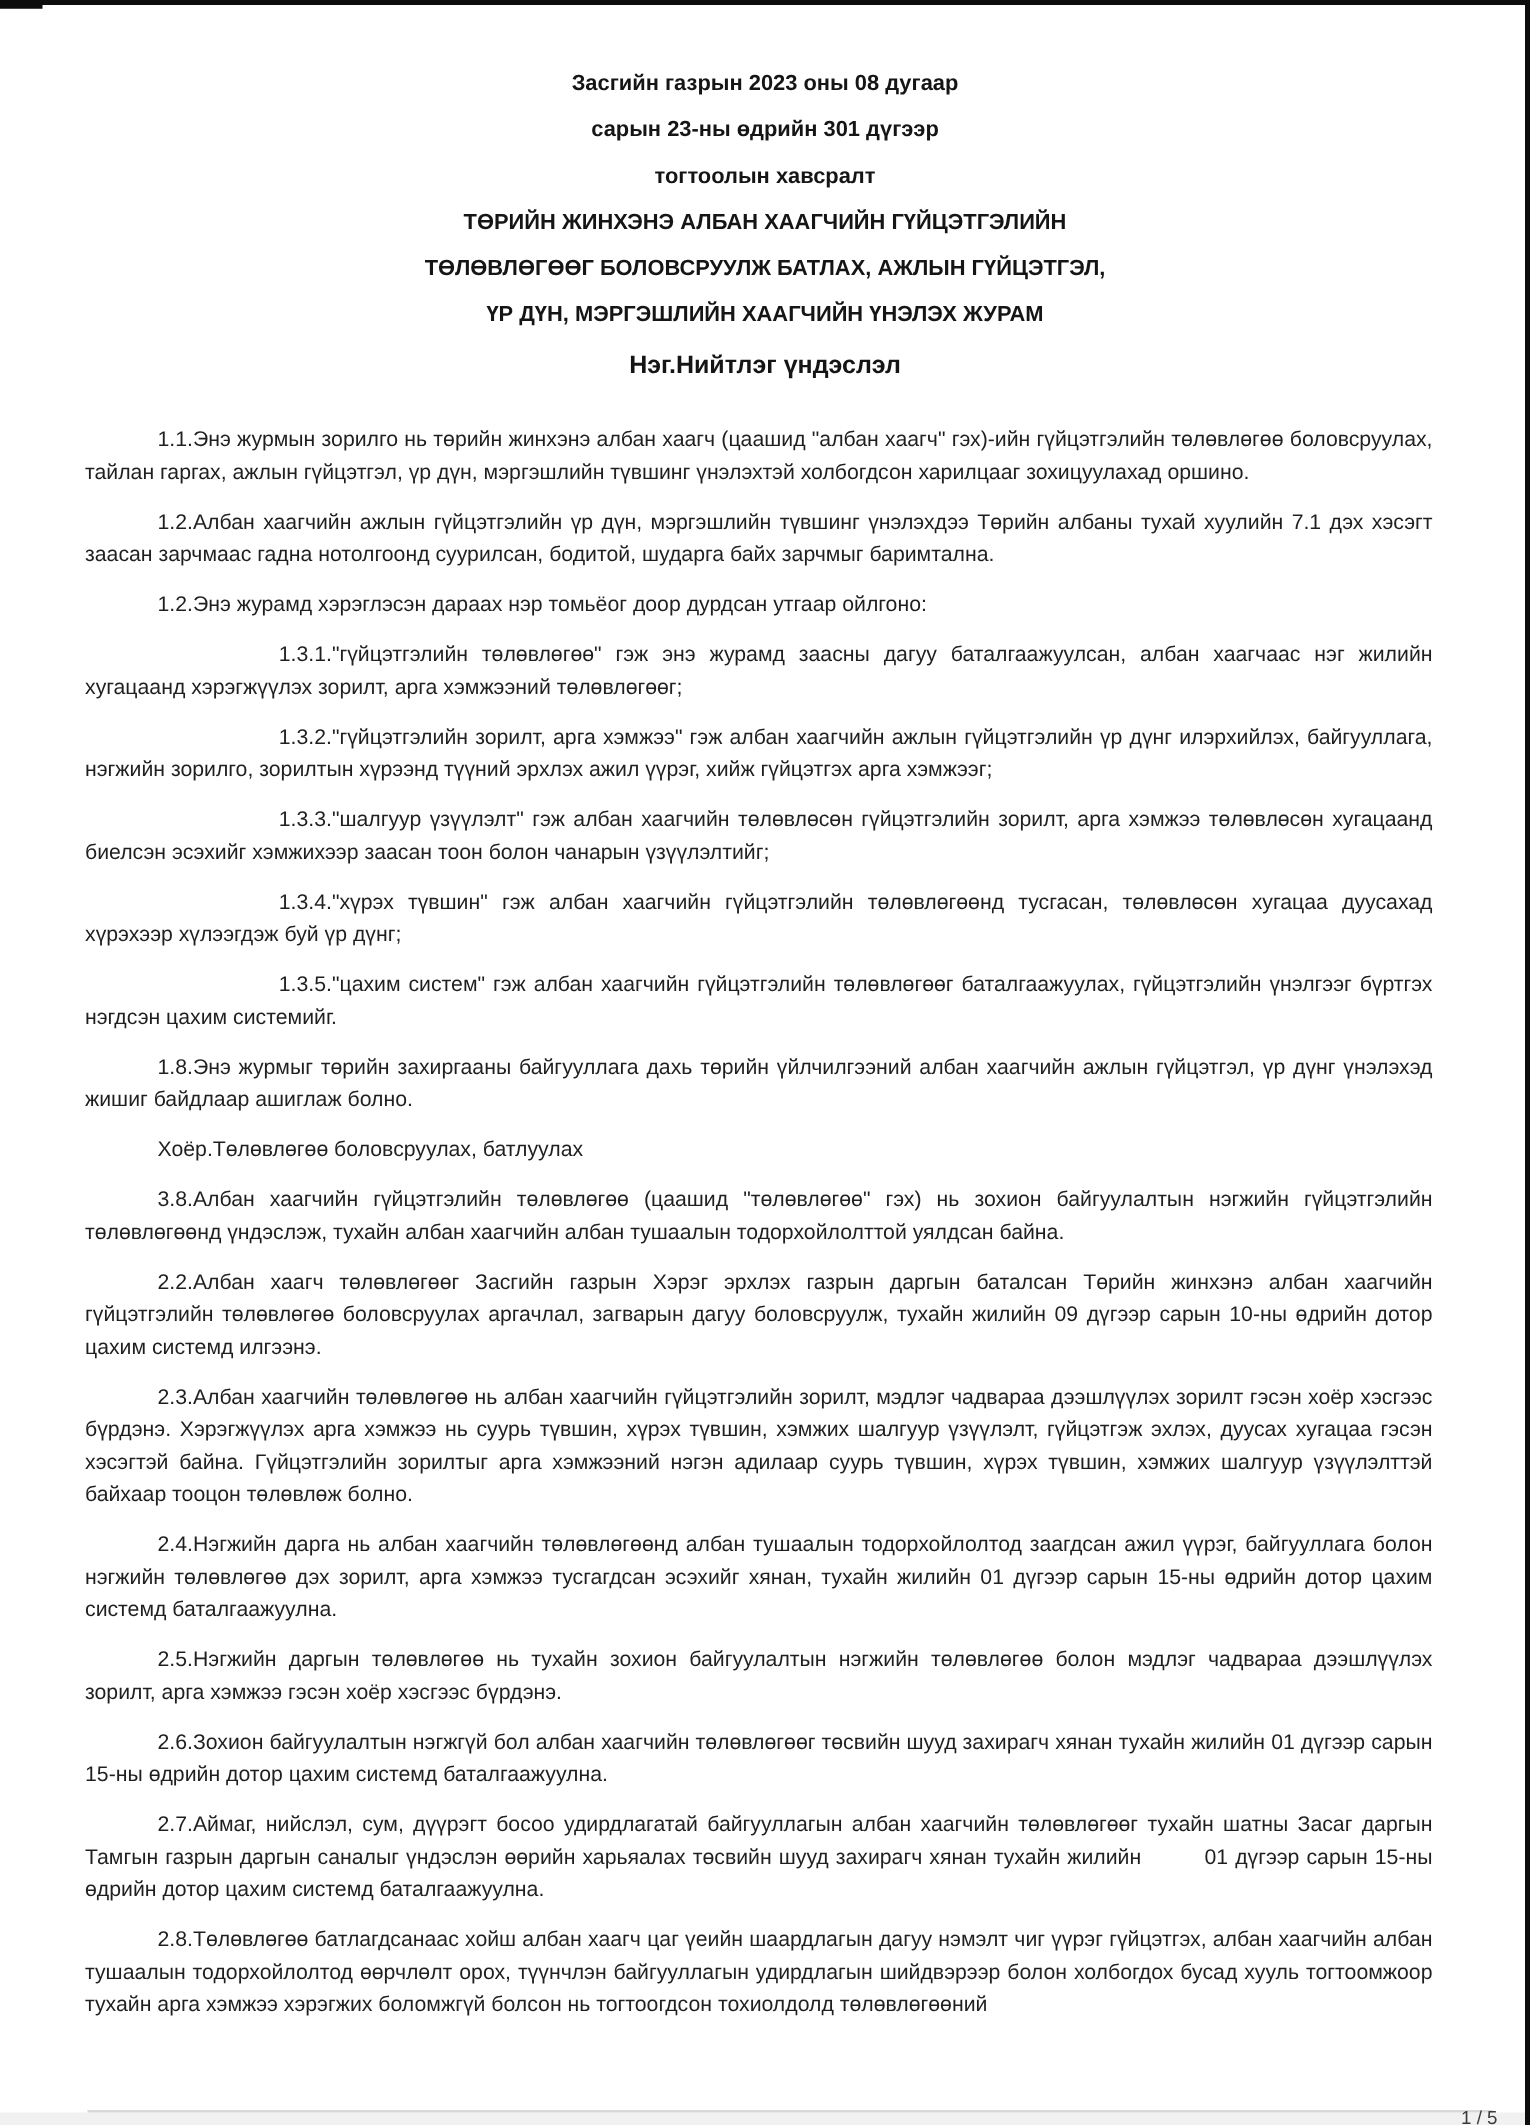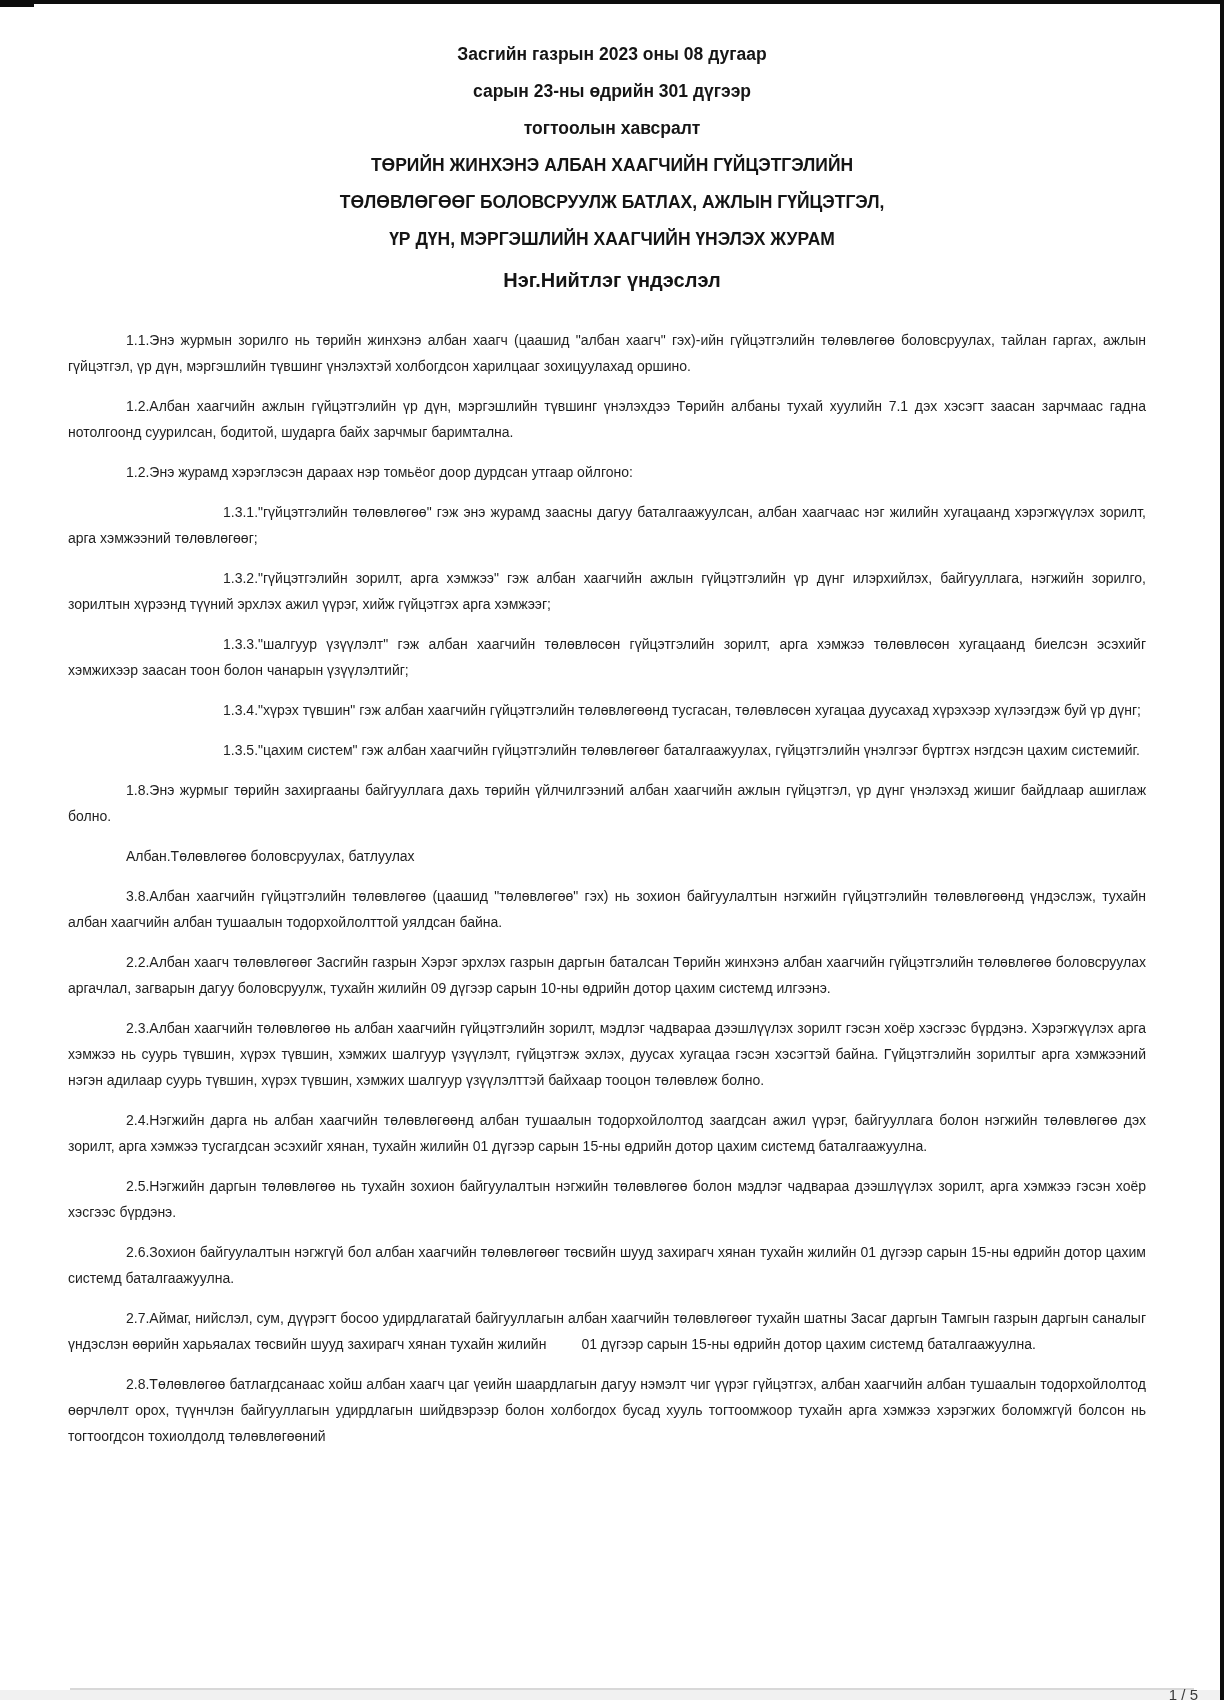--- a/index.html
+++ b/index.html
@@ -43,39 +43,39 @@
     z-index: 6;
   }
   .content {
     position: absolute;
     left: 68px;
     right: 68px;
     top: 0;
     color: #1f1f1f;
   }
   .doc-header {
-    padding-top: 36px;
+    padding-top: 48px;
     text-align: center;
     font-weight: bold;
     font-size: 17.5px;
     color: #151515;
   }
   .h-line {
     line-height: 37px;
   }
   .sec-heading {
     text-align: center;
     font-weight: bold;
     font-size: 20px;
     color: #151515;
     line-height: 37px;
     margin: 4px 0 28px 0;
   }
   .para {
-    font-size: 14px;
+    font-size: 17px;
     line-height: 26px;
     text-align: justify;
     text-indent: 58px;
     margin: 0 10px 14px 0;
   }
   .para.sub {
     text-indent: 155px;
   }
   .para.plain-heading {
     text-align: left;
@@ -128,21 +128,21 @@
     <p class="para">1.1.Энэ журмын зорилго нь төрийн жинхэнэ албан хаагч (цаашид "албан хаагч" гэх)-ийн гүйцэтгэлийн төлөвлөгөө боловсруулах, тайлан гаргах, ажлын гүйцэтгэл, үр дүн, мэргэшлийн түвшинг үнэлэхтэй холбогдсон харилцааг зохицуулахад оршино.</p>
     <p class="para">1.2.Албан хаагчийн ажлын гүйцэтгэлийн үр дүн, мэргэшлийн түвшинг үнэлэхдээ Төрийн албаны тухай хуулийн 7.1 дэх хэсэгт заасан зарчмаас гадна нотолгоонд суурилсан, бодитой, шударга байх зарчмыг баримтална.</p>
     <p class="para">1.2.Энэ журамд хэрэглэсэн дараах нэр томьёог доор дурдсан утгаар ойлгоно:</p>
     <p class="para sub">1.3.1."гүйцэтгэлийн төлөвлөгөө" гэж энэ журамд заасны дагуу баталгаажуулсан, албан хаагчаас нэг жилийн хугацаанд хэрэгжүүлэх зорилт, арга хэмжээний төлөвлөгөөг;</p>
     <p class="para sub">1.3.2."гүйцэтгэлийн зорилт, арга хэмжээ" гэж албан хаагчийн ажлын гүйцэтгэлийн үр дүнг илэрхийлэх, байгууллага, нэгжийн зорилго, зорилтын хүрээнд түүний эрхлэх ажил үүрэг, хийж гүйцэтгэх арга хэмжээг;</p>
     <p class="para sub">1.3.3."шалгуур үзүүлэлт" гэж албан хаагчийн төлөвлөсөн гүйцэтгэлийн зорилт, арга хэмжээ төлөвлөсөн хугацаанд биелсэн эсэхийг хэмжихээр заасан тоон болон чанарын үзүүлэлтийг;</p>
     <p class="para sub">1.3.4."хүрэх түвшин" гэж албан хаагчийн гүйцэтгэлийн төлөвлөгөөнд тусгасан, төлөвлөсөн хугацаа дуусахад хүрэхээр хүлээгдэж буй үр дүнг;</p>
     <p class="para sub">1.3.5."цахим систем" гэж албан хаагчийн гүйцэтгэлийн төлөвлөгөөг баталгаажуулах, гүйцэтгэлийн үнэлгээг бүртгэх нэгдсэн цахим системийг.</p>
     <p class="para">1.8.Энэ журмыг төрийн захиргааны байгууллага дахь төрийн үйлчилгээний албан хаагчийн ажлын гүйцэтгэл, үр дүнг үнэлэхэд жишиг байдлаар ашиглаж болно.</p>
 
-    <p class="para plain-heading">Албан.Төлөвлөгөө боловсруулах, батлуулах</p>
+    <p class="para plain-heading">Хоёр.Төлөвлөгөө боловсруулах, батлуулах</p>
 
     <p class="para">3.8.Албан хаагчийн гүйцэтгэлийн төлөвлөгөө (цаашид "төлөвлөгөө" гэх) нь зохион байгуулалтын нэгжийн гүйцэтгэлийн төлөвлөгөөнд үндэслэж, тухайн албан хаагчийн албан тушаалын тодорхойлолттой уялдсан байна.</p>
     <p class="para">2.2.Албан хаагч төлөвлөгөөг Засгийн газрын Хэрэг эрхлэх газрын даргын баталсан Төрийн жинхэнэ албан хаагчийн гүйцэтгэлийн төлөвлөгөө боловсруулах аргачлал, загварын дагуу боловсруулж, тухайн жилийн 09 дүгээр сарын 10-ны өдрийн дотор цахим системд илгээнэ.</p>
     <p class="para">2.3.Албан хаагчийн төлөвлөгөө нь албан хаагчийн гүйцэтгэлийн зорилт, мэдлэг чадвараа дээшлүүлэх зорилт гэсэн хоёр хэсгээс бүрдэнэ. Хэрэгжүүлэх арга хэмжээ нь суурь түвшин, хүрэх түвшин, хэмжих шалгуур үзүүлэлт, гүйцэтгэж эхлэх, дуусах хугацаа гэсэн хэсэгтэй байна. Гүйцэтгэлийн зорилтыг арга хэмжээний нэгэн адилаар суурь түвшин, хүрэх түвшин, хэмжих шалгуур үзүүлэлттэй байхаар тооцон төлөвлөж болно.</p>
     <p class="para">2.4.Нэгжийн дарга нь албан хаагчийн төлөвлөгөөнд албан тушаалын тодорхойлолтод заагдсан ажил үүрэг, байгууллага болон нэгжийн төлөвлөгөө дэх зорилт, арга хэмжээ тусгагдсан эсэхийг хянан, тухайн жилийн 01 дүгээр сарын 15-ны өдрийн дотор цахим системд баталгаажуулна.</p>
     <p class="para">2.5.Нэгжийн даргын төлөвлөгөө нь тухайн зохион байгуулалтын нэгжийн төлөвлөгөө болон мэдлэг чадвараа дээшлүүлэх зорилт, арга хэмжээ гэсэн хоёр хэсгээс бүрдэнэ.</p>
     <p class="para">2.6.Зохион байгуулалтын нэгжгүй бол албан хаагчийн төлөвлөгөөг төсвийн шууд захирагч хянан тухайн жилийн 01 дүгээр сарын 15-ны өдрийн дотор цахим системд баталгаажуулна.</p>
     <p class="para">2.7.Аймаг, нийслэл, сум, дүүрэгт босоо удирдлагатай байгууллагын албан хаагчийн төлөвлөгөөг тухайн шатны Засаг даргын Тамгын газрын даргын саналыг үндэслэн өөрийн харьяалах төсвийн шууд захирагч хянан тухайн жилийн&nbsp;&nbsp;&nbsp;&nbsp;&nbsp;&nbsp;&nbsp;&nbsp; 01 дүгээр сарын 15-ны өдрийн дотор цахим системд баталгаажуулна.</p>
     <p class="para">2.8.Төлөвлөгөө батлагдсанаас хойш албан хаагч цаг үеийн шаардлагын дагуу нэмэлт чиг үүрэг гүйцэтгэх, албан хаагчийн албан тушаалын тодорхойлолтод өөрчлөлт орох, түүнчлэн байгууллагын удирдлагын шийдвэрээр болон холбогдох бусад хууль тогтоомжоор тухайн арга хэмжээ хэрэгжих боломжгүй болсон нь тогтоогдсон тохиолдолд төлөвлөгөөний</p>
 

